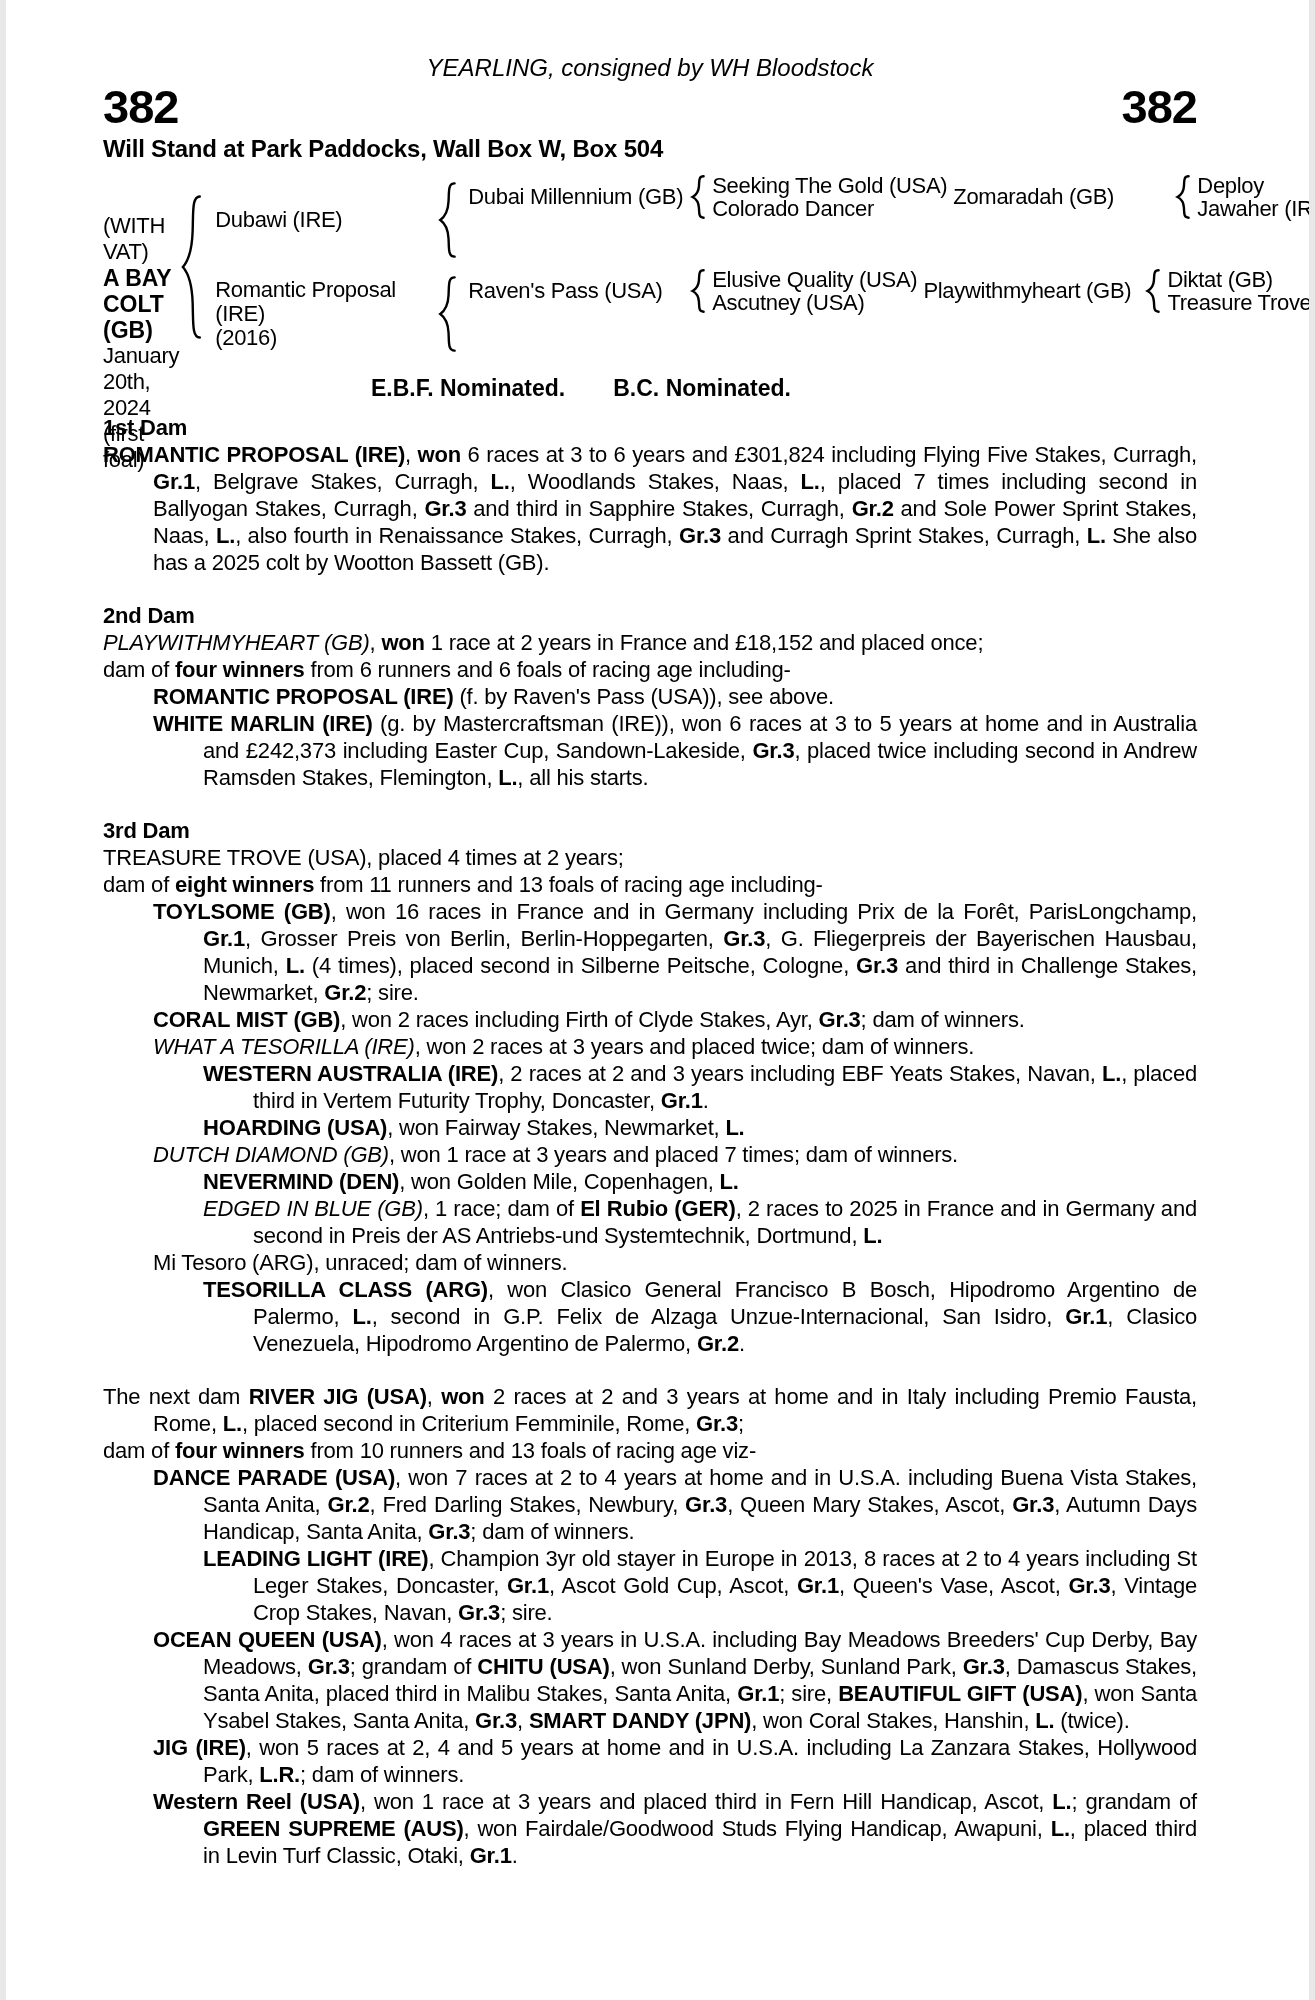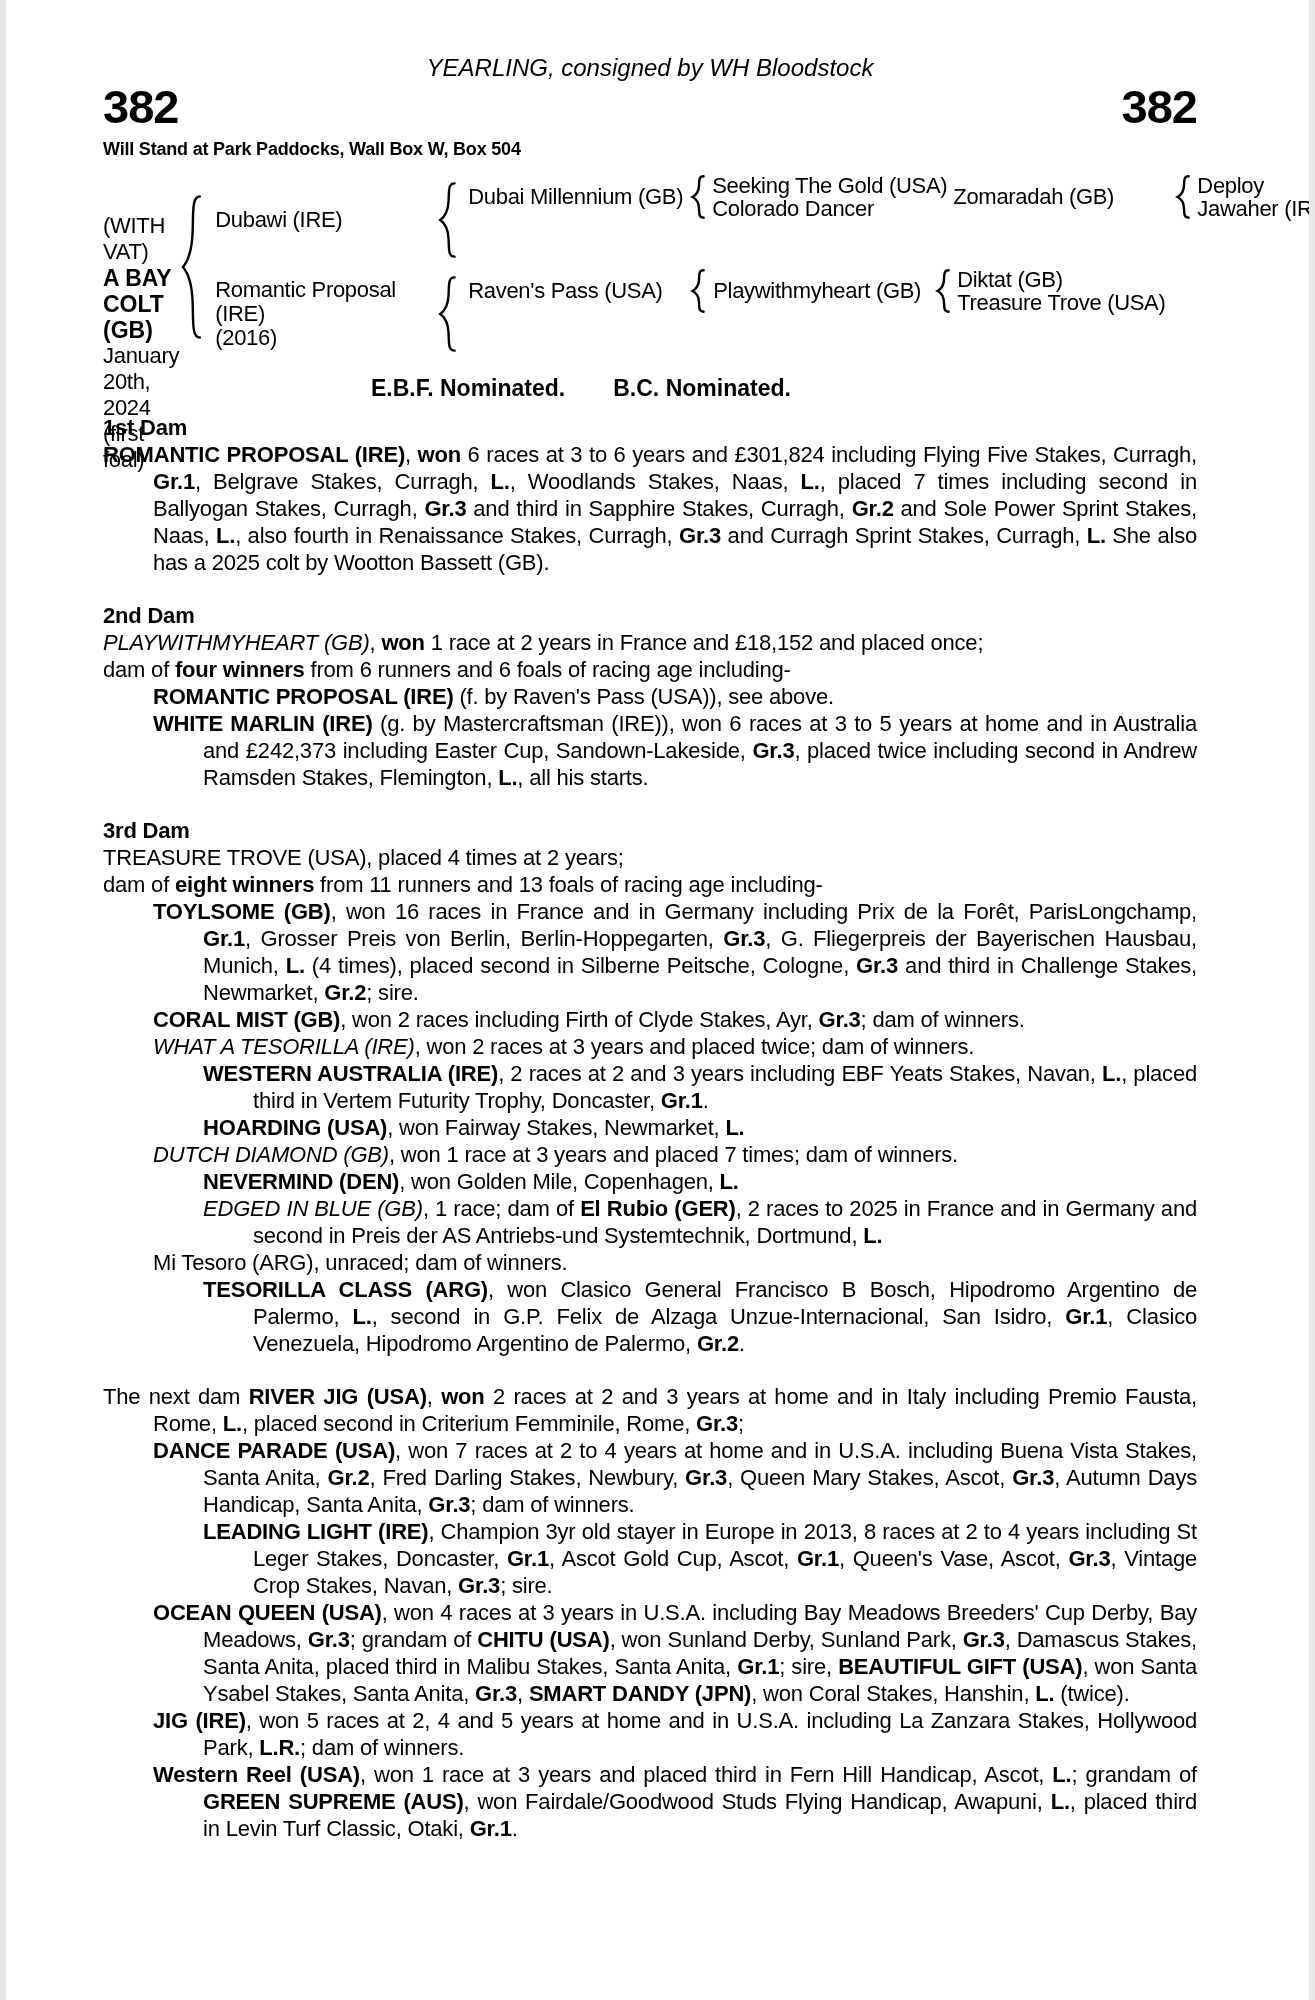--- a/index.html
+++ b/index.html
@@ -28,21 +28,21 @@
     justify-content: space-between;
     align-items: flex-start;
     margin-top: 0;
     font-weight: bold;
     font-size: 47px;
     line-height: 50px;
     letter-spacing: -1px;
   }
   .stand-line {
     font-weight: bold;
-    font-size: 18px;
+    font-size: 24px;
     line-height: 28px;
     margin-top: 3px;
     letter-spacing: -0.2px;
   }
 
   
   .pedigree {
     display: flex;
     margin-top: 10px;
     height: 188px;
@@ -169,20 +169,24 @@
             </svg>
         </div>
         <div class="gen3col">
           <div class="gen3-row">
             <div class="gen3-name">Raven's Pass (USA)</div>
             <div class="brace small">
               <svg viewBox="0 0 20 100" preserveAspectRatio="none">
                   <path d="M16 3 C10 3 11 13 10.5 26 C10 40 7 46 3 50 C7 54 10 60 10.5 74 C11 87 10 97 16 97"></path>
                 </svg>
             </div>
+            <div class="gen4col">
+              <div>Elusive Quality (USA)</div>
+              <div>Ascutney (USA)</div>
+            </div>
           </div>
           <div class="gen3-row">
             <div class="gen3-name">Playwithmyheart (GB)</div>
             <div class="brace small">
               <svg viewBox="0 0 20 100" preserveAspectRatio="none">
                   <path d="M16 3 C10 3 11 13 10.5 26 C10 40 7 46 3 50 C7 54 10 60 10.5 74 C11 87 10 97 16 97"></path>
                 </svg>
             </div>
             <div class="gen4col">
               <div>Diktat (GB)</div>
@@ -222,20 +226,21 @@
         <div class="para lvl2"><span class="bold">WESTERN AUSTRALIA (IRE)</span><span>, 2 races at 2 and 3 years including EBF Yeats Stakes, Navan, </span><span class="bold">L.</span><span>, placed third in Vertem Futurity Trophy, Doncaster, </span><span class="bold">Gr.1</span><span>.</span></div>
         <div class="para lvl2"><span class="bold">HOARDING (USA)</span><span>, won Fairway Stakes, Newmarket, </span><span class="bold">L.</span></div>
         <div class="para lvl1"><span class="italic">DUTCH DIAMOND (GB)</span><span>, won 1 race at 3 years and placed 7 times; dam of winners.</span></div>
         <div class="para lvl2"><span class="bold">NEVERMIND (DEN)</span><span>, won Golden Mile, Copenhagen, </span><span class="bold">L.</span></div>
         <div class="para lvl2"><span class="italic">EDGED IN BLUE (GB)</span><span>, 1 race; dam of </span><span class="bold">El Rubio (GER)</span><span>, 2 races to 2025 in France and in Germany and second in Preis der AS Antriebs-und Systemtechnik, Dortmund, </span><span class="bold">L.</span></div>
         <div class="para lvl1"><span>Mi Tesoro (ARG), unraced; dam of winners.</span></div>
         <div class="para lvl2"><span class="bold">TESORILLA CLASS (ARG)</span><span>, won Clasico General Francisco B Bosch, Hipodromo Argentino de Palermo, </span><span class="bold">L.</span><span>, second in G.P. Felix de Alzaga Unzue-Internacional, San Isidro, </span><span class="bold">Gr.1</span><span>, Clasico Venezuela, Hipodromo Argentino de Palermo, </span><span class="bold">Gr.2</span><span>.</span></div>
       </div>
       <div class="dam-section">
         <div class="para lvl0"><span>The next dam </span><span class="bold">RIVER JIG (USA)</span><span>, </span><span class="bold">won</span><span> 2 races at 2 and 3 years at home and in Italy including Premio Fausta, Rome, </span><span class="bold">L.</span><span>, placed second in Criterium Femminile, Rome, </span><span class="bold">Gr.3</span><span>;</span></div>
+        <div class="para lvl0"><span>dam of </span><span class="bold">four winners</span><span> from 10 runners and 13 foals of racing age viz-</span></div>
         <div class="para lvl1"><span class="bold">DANCE PARADE (USA)</span><span>, won 7 races at 2 to 4 years at home and in U.S.A. including Buena Vista Stakes, Santa Anita, </span><span class="bold">Gr.2</span><span>, Fred Darling Stakes, Newbury, </span><span class="bold">Gr.3</span><span>, Queen Mary Stakes, Ascot, </span><span class="bold">Gr.3</span><span>, Autumn Days Handicap, Santa Anita, </span><span class="bold">Gr.3</span><span>; dam of winners.</span></div>
         <div class="para lvl2"><span class="bold">LEADING LIGHT (IRE)</span><span>, Champion 3yr old stayer in Europe in 2013, 8 races at 2 to 4 years including St Leger Stakes, Doncaster, </span><span class="bold">Gr.1</span><span>, Ascot Gold Cup, Ascot, </span><span class="bold">Gr.1</span><span>, Queen's Vase, Ascot, </span><span class="bold">Gr.3</span><span>, Vintage Crop Stakes, Navan, </span><span class="bold">Gr.3</span><span>; sire.</span></div>
         <div class="para lvl1"><span class="bold">OCEAN QUEEN (USA)</span><span>, won 4 races at 3 years in U.S.A. including Bay Meadows Breeders' Cup Derby, Bay Meadows, </span><span class="bold">Gr.3</span><span>; grandam of </span><span class="bold">CHITU (USA)</span><span>, won Sunland Derby, Sunland Park, </span><span class="bold">Gr.3</span><span>, Damascus Stakes, Santa Anita, placed third in Malibu Stakes, Santa Anita, </span><span class="bold">Gr.1</span><span>; sire, </span><span class="bold">BEAUTIFUL GIFT (USA)</span><span>, won Santa Ysabel Stakes, Santa Anita, </span><span class="bold">Gr.3</span><span>, </span><span class="bold">SMART DANDY (JPN)</span><span>, won Coral Stakes, Hanshin, </span><span class="bold">L.</span><span> (twice).</span></div>
         <div class="para lvl1"><span class="bold">JIG (IRE)</span><span>, won 5 races at 2, 4 and 5 years at home and in U.S.A. including La Zanzara Stakes, Hollywood Park, </span><span class="bold">L.R.</span><span>; dam of winners.</span></div>
         <div class="para lvl1"><span class="bold">Western Reel (USA)</span><span>, won 1 race at 3 years and placed third in Fern Hill Handicap, Ascot, </span><span class="bold">L.</span><span>; grandam of </span><span class="bold">GREEN SUPREME (AUS)</span><span>, won Fairdale/Goodwood Studs Flying Handicap, Awapuni, </span><span class="bold">L.</span><span>, placed third in Levin Turf Classic, Otaki, </span><span class="bold">Gr.1</span><span>.</span></div>
       </div>
     </div>
 
 </div>
 

